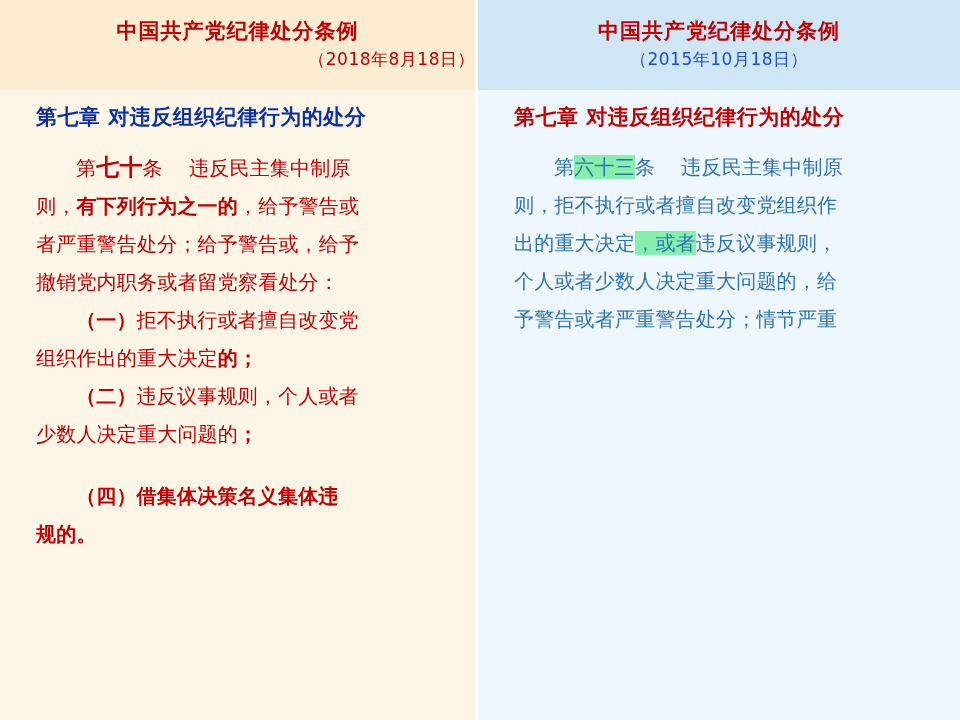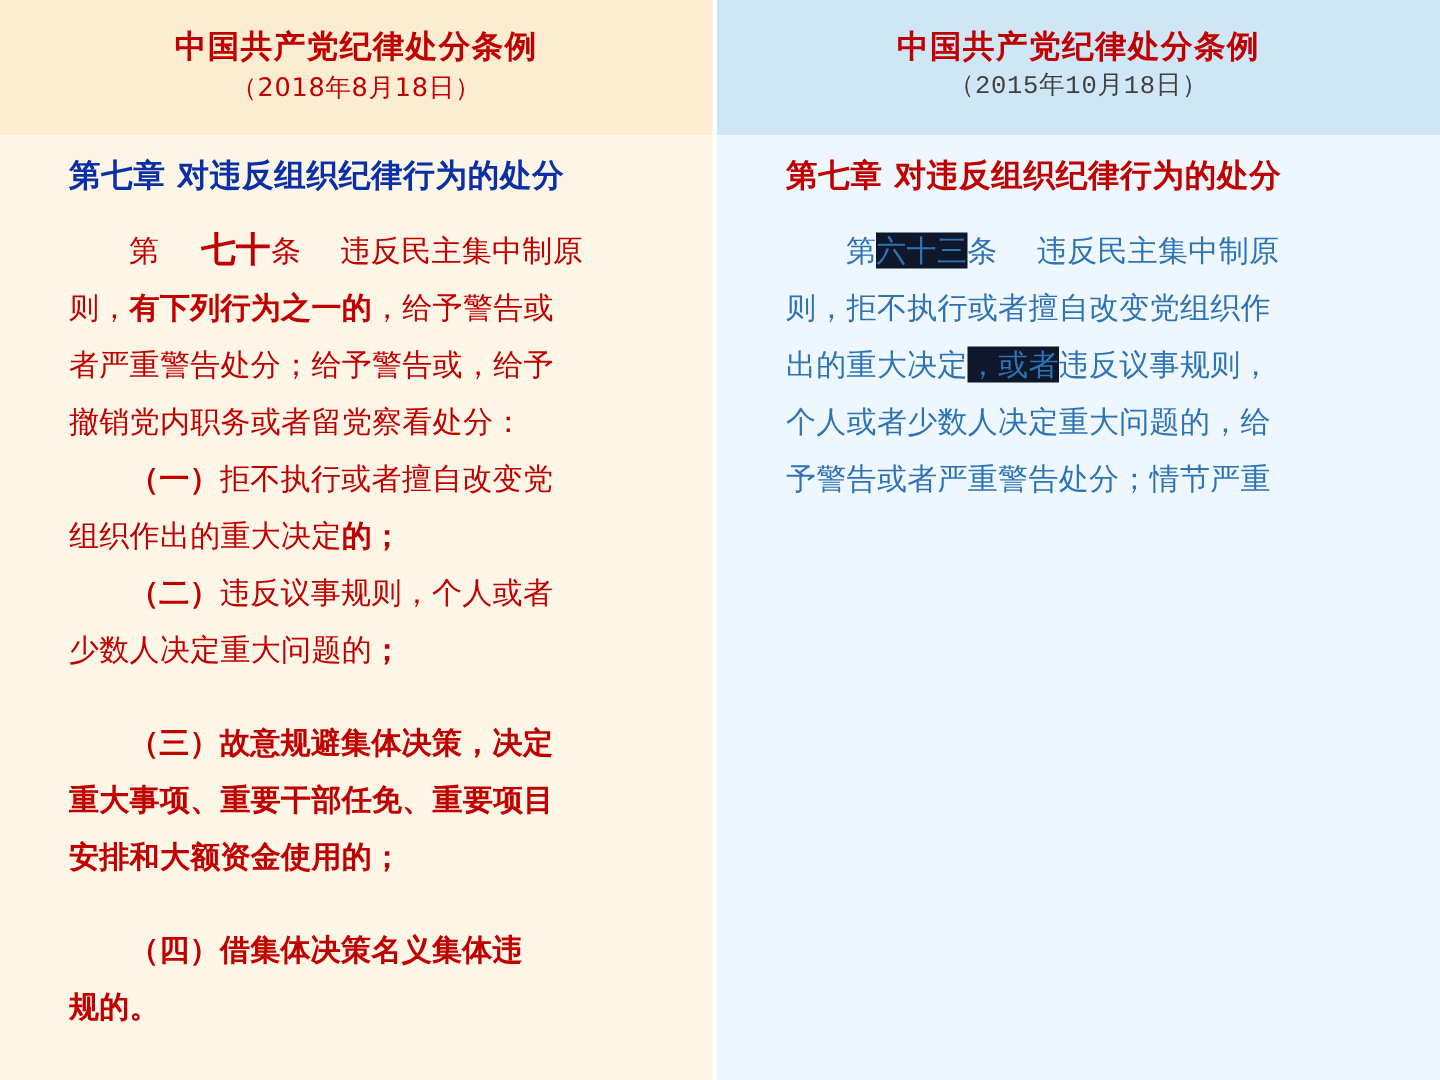--- a/index.html
+++ b/index.html
@@ -57,26 +57,26 @@
     letter-spacing: 1px;
     line-height: 30px;
   }
   .head-title-left { color: #c00000; }
   .head-title-right { color: #c00000; }
   .head-sub {
     font-size: 17px;
     line-height: 26px;
     letter-spacing: 0.5px;
   }
-  .head-sub-left { color: #c00000; }
-  .head-sub-right { color: #404040; font-family: Liberation Mono, monospace; }
+  .head-sub-left { color: #c00000; text-align: right; }
+  .head-sub-right { color: #1d4ed8; }
 
   .body-wrap {
     box-sizing: border-box;
-    padding: 10px 30px 0 46px;
+    padding: 10px 30px 0 36px;
     flex: 1;
   }
   .chapter {
     font-size: 21px;
     font-weight: bold;
     line-height: 34px;
     letter-spacing: 0.5px;
     margin-bottom: 14px;
   }
   .chapter-left { color: #0b2fa5; }
@@ -87,23 +87,23 @@
     line-height: 38px;
     letter-spacing: 0.2px;
     text-align: justify;
     text-justify: inter-ideograph;
   }
   .para-left { color: #c00000; }
   .para-right { color: #2e74b5; }
   .indent { text-indent: 40px; }
 
   .b { font-weight: bold; margin-top: 24px; }
-  .big { font-size: 23px; font-weight: bold; margin-left: 28px; }
+  .big { font-size: 23px; font-weight: bold; }
   .hl {
-    background: #0f172a;
+    background: #86efac;
   }
 </style>
 </head>
 <body>
 
 <div class="page">
 
   <div class="col col-left">
 
     <div class="col-head head-left">
@@ -137,27 +137,20 @@
 
       <div class="para para-left">
         <div class="indent">
           <span class="b">（二）</span><span>违反议事规则，个人或者</span>
         </div>
         <div>
           <span>少数人决定重大问题的</span><span class="b">；</span>
         </div>
       </div>
 
-      <div class="para para-left b">
-        <div class="indent">
-          <span>（三）</span><span>故意规避集体决策，决定</span>
-        </div>
-        <div>重大事项、重要干部任免、重要项目</div>
-        <div>安排和大额资金使用的；</div>
-      </div>
 
       <div class="para para-left b">
         <div class="indent">
           <span>（四）</span><span>借集体决策名义集体违</span>
         </div>
         <div>
           <span>规的</span><span>。</span>
         </div>
       </div>
 

